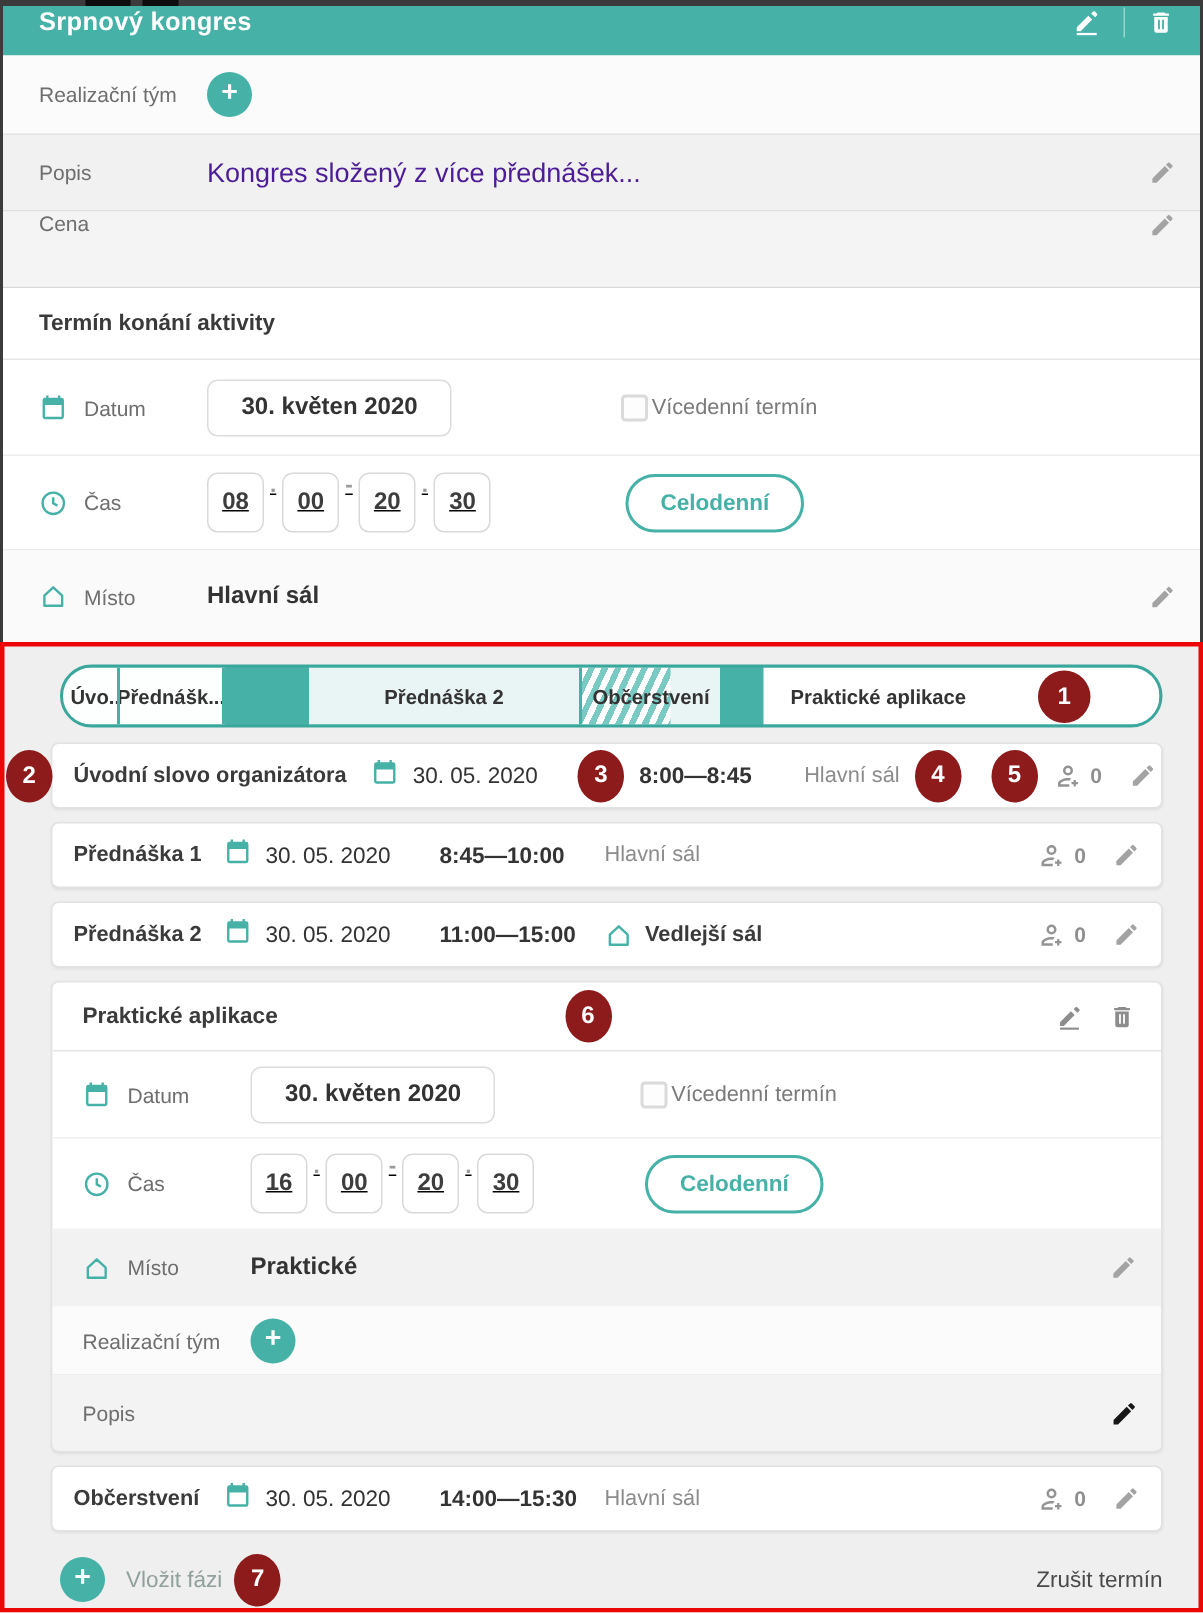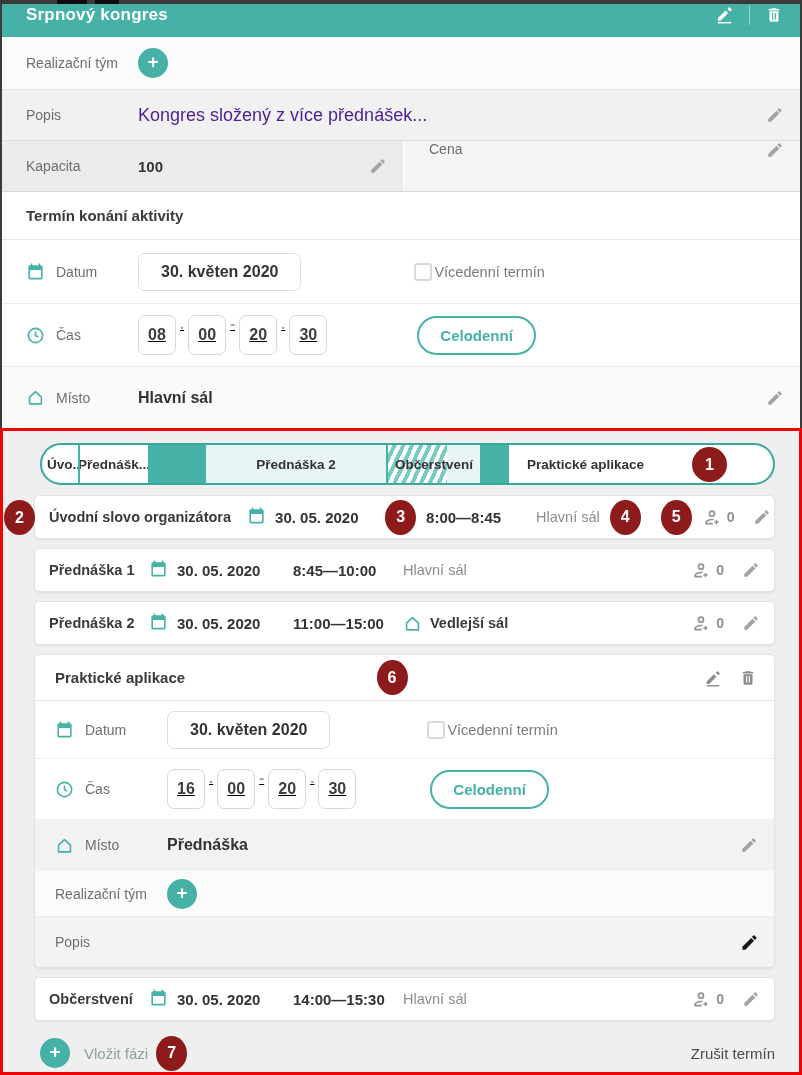--- a/index.html
+++ b/index.html
@@ -88,21 +88,21 @@
            font-size:16px; font-weight:bold; flex:none; }
   .b1 { position:absolute; right:46px; top:2px; width:35px; height:35px; }
 
   
   .card { background:#fff; border:1px solid #e2e2e2; border-radius:5px; box-shadow:0 1px 2px rgba(0,0,0,.07);
           position:relative; }
   .p-row { height:44px; display:flex; align-items:center; padding:0 14px; margin-bottom:9px; }
   .p-name { font-size:14.5px; font-weight:bold; color:#3a3a3a; white-space:nowrap; }
   .p-name.colw { min-width:92px; }
   .p-cal { margin-left:16px; }
-  .p-date { font-size:15px; font-weight:bold; color:#333; margin-left:9px; min-width:100px; }
+  .p-date { font-size:15px; font-weight:normal; color:#333; margin-left:9px; min-width:100px; }
   .p-time { font-size:15px; font-weight:bold; color:#333; margin-left:16px; min-width:102px; }
   .p-place { font-size:14.5px; color:#8c8c8c; margin-left:8px; white-space:nowrap; }
   .p-place.bold { color:#3a3a3a; font-weight:bold; }
   .p-sp { flex:1; }
   .p-count { display:flex; align-items:center; color:#8f8f8f; font-size:14px; font-weight:600; }
   .p-count .gicon { margin-right:5px; }
   .p-pencil { width:18px; height:18px; margin-left:18px; cursor:pointer; }
   .bady { margin:0 10px; }
   .b2 { position:absolute; left:-31px; top:4px; }
 
@@ -168,29 +168,20 @@
       <span class="lbl lblcol">Popis</span>
       <span class="val-txt">Kongres složený z více přednášek...</span>
       <span class="pencil-r">
         <svg viewBox="0 0 24 24" width="18" height="18" fill="#a3a3a3">
             <path d="M3 17.25V21h3.75L17.8 9.94l-3.75-3.75L3 17.25zM20.7 7.04a1 1 0 000-1.41l-2.34-2.34a1 1 0 00-1.41 0l-1.83 1.83 3.75 3.75 1.83-1.83z"></path>
           </svg>
       </span>
     </div>
 
     <div class="r-kc">
-      <div class="kc-left">
-        <span class="lbl lblcol">Kapacita</span>
-        <span class="val-bold">100</span>
-        <span class="pencil-r">
-          <svg viewBox="0 0 24 24" width="18" height="18" fill="#a3a3a3">
-              <path d="M3 17.25V21h3.75L17.8 9.94l-3.75-3.75L3 17.25zM20.7 7.04a1 1 0 000-1.41l-2.34-2.34a1 1 0 00-1.41 0l-1.83 1.83 3.75 3.75 1.83-1.83z"></path>
-            </svg>
-        </span>
-      </div>
       <div class="kc-right">
         <span class="lbl lblcol">Cena</span>
         <span class="pencil-r">
           <svg viewBox="0 0 24 24" width="18" height="18" fill="#a3a3a3">
               <path d="M3 17.25V21h3.75L17.8 9.94l-3.75-3.75L3 17.25zM20.7 7.04a1 1 0 000-1.41l-2.34-2.34a1 1 0 00-1.41 0l-1.83 1.83 3.75 3.75 1.83-1.83z"></path>
             </svg>
         </span>
       </div>
     </div>
 
@@ -411,21 +402,21 @@
         <button class="pill" style="margin-left:74px">Celodenní</button>
       </div>
 
       <div class="exp-row e-misto">
         <span class="iconcol">
           <svg class="ticon" viewBox="0 0 24 24" fill="none" stroke="#45b1a7" stroke-width="2" stroke-linejoin="round">
               <path d="M4.5 11.5L12 4.5l7.5 7v8.5h-15z"></path>
             </svg>
         </span>
         <span class="lbl" style="width:82px">Místo</span>
-        <span class="val-bold" style="font-size:16px">Přednáška</span>
+        <span class="val-bold" style="font-size:16px">Praktické</span>
         <span class="pencil-r">
           <svg viewBox="0 0 24 24" width="18" height="18" fill="#a3a3a3">
               <path d="M3 17.25V21h3.75L17.8 9.94l-3.75-3.75L3 17.25zM20.7 7.04a1 1 0 000-1.41l-2.34-2.34a1 1 0 00-1.41 0l-1.83 1.83 3.75 3.75 1.83-1.83z"></path>
             </svg>
         </span>
       </div>
 
       <div class="exp-row e-team">
         <span class="lbl" style="width:112px">Realizační tým</span>
         <span class="plusbtn">+</span>

